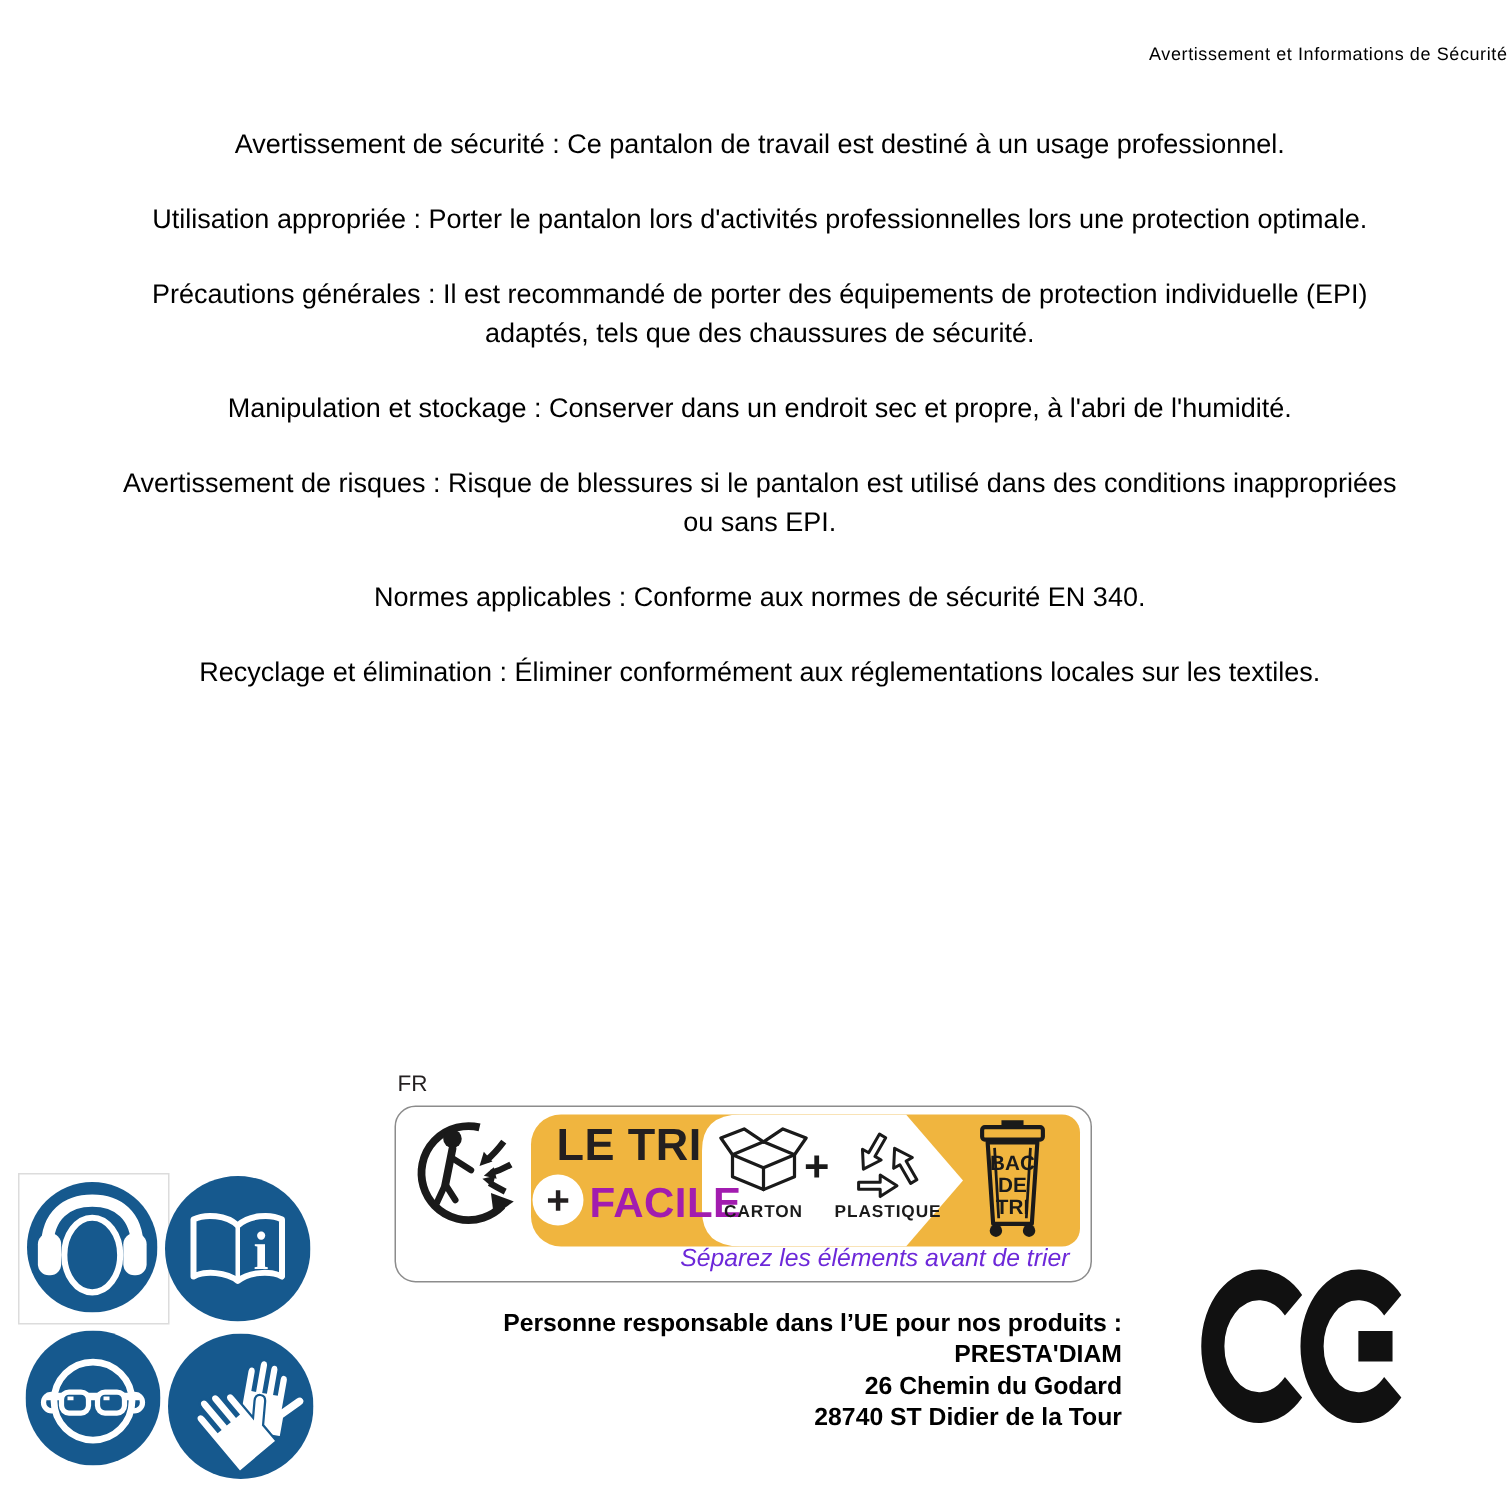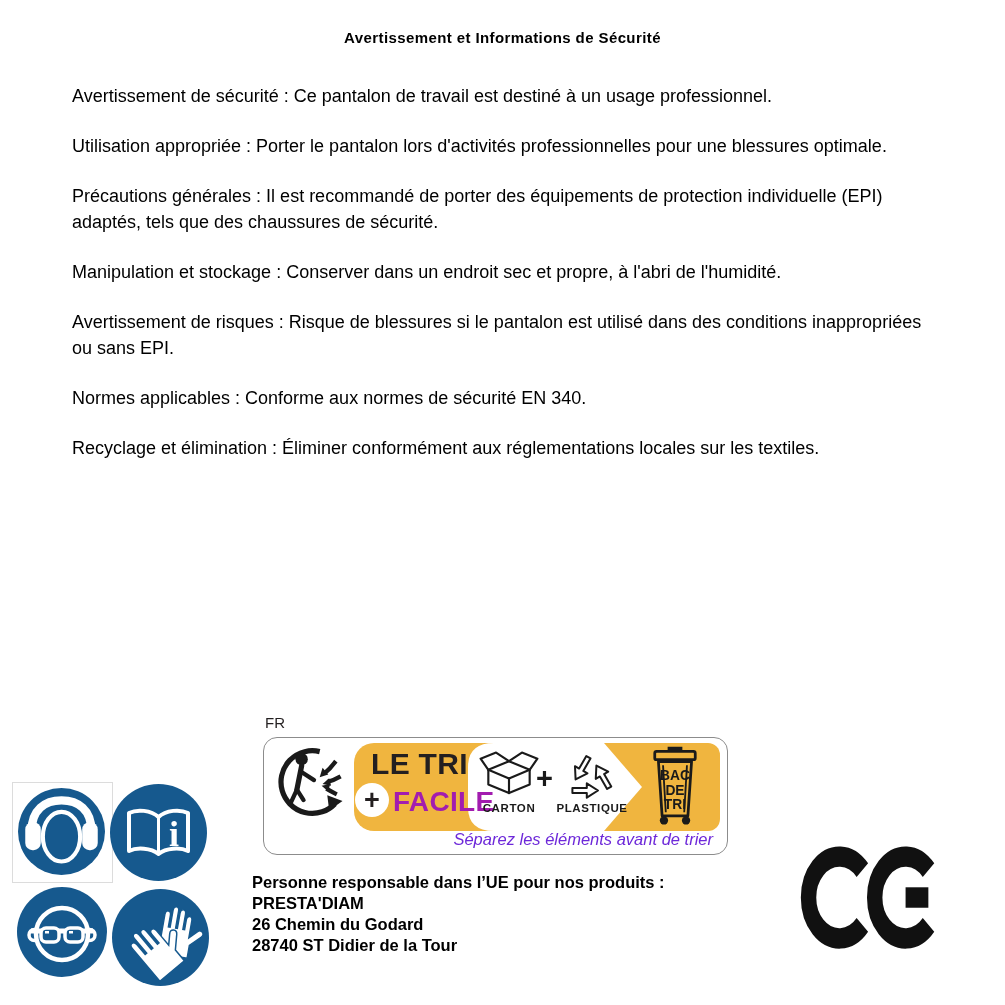--- a/index.html
+++ b/index.html
@@ -1,53 +1,53 @@
 <!DOCTYPE html>
 <html><head>
 <meta charset="utf-8">
 <style>
   html,body{margin:0;padding:0;background:#ffffff;}
   .page{position:relative;width:1005px;height:1005px;background:#fff;overflow:hidden;
         font-family:"Liberation Sans","DejaVu Sans",sans-serif;color:#000;}
-  .title{position:absolute;top:29px;left:0;width:100%;text-align:center;
-         font-size:15px;font-weight:bold;letter-spacing:.4px;}
+  .title{position:absolute;top:29px;left:0;width:100%;text-align:right;
+         font-size:12px;font-weight:normal;letter-spacing:.4px;}
   .paragraphs{position:absolute;left:72px;top:83px;width:869px;}
-  .paragraphs p{margin:0 0 24px 0;font-size:18px;line-height:26px;}
+  .paragraphs p{margin:0 0 24px 0;font-size:18px;line-height:26px;text-align:center;}
   .picto-grid{position:absolute;left:12px;top:782px;width:202px;height:206px;}
   .picto{position:absolute;}
   .picto svg{display:block;}
   .picto-frame{position:absolute;left:0;top:0;width:99px;height:99px;border:1px solid #dcdcdc;background:#fff;}
   .fr-label{position:absolute;left:265px;top:714px;font-size:15px;font-weight:normal;color:#231f20;}
   .infotri{position:absolute;left:263px;top:737px;width:465px;height:118px;background:#fff;
            border:1.5px solid #8c8c8c;border-radius:14px;box-sizing:border-box;overflow:hidden;}
   .infotri .abs{position:absolute;}
   .band{position:absolute;left:90px;top:5px;width:366px;height:88px;background:#F0B53F;
         border-radius:20px 12px 12px 20px;}
   .slogan1{position:absolute;left:107px;top:9px;font-size:30px;font-weight:bold;color:#231f20;letter-spacing:.3px;}
   .plus-circle{position:absolute;left:91px;top:45px;width:34px;height:34px;background:#fff;border-radius:50%;
         text-align:center;line-height:34px;font-size:27px;font-weight:bold;color:#231f20;}
   .slogan2{position:absolute;left:129px;top:48px;font-size:28px;font-weight:bold;color:#a21caf;letter-spacing:.3px;}
   .mat-label{position:absolute;top:64px;font-size:11.5px;font-weight:bold;color:#1a1a1a;
         text-align:center;letter-spacing:.6px;}
   .mat-plus{position:absolute;left:272px;top:24px;font-size:29px;font-weight:bold;color:#1a1a1a;}
   .tagline{position:absolute;right:14px;top:92px;font-size:16.5px;font-style:italic;color:#6d28d9;}
-  .footer{position:absolute;left:252px;top:872px;width:496px;text-align:left;
+  .footer{position:absolute;left:252px;top:872px;width:496px;text-align:right;
           font-size:16.5px;font-weight:bold;line-height:21px;}
   .ce{position:absolute;left:799px;top:842px;}
 </style>
 </head>
 <body>
 
 <div class="page">
 
   <div class="title">Avertissement et Informations de Sécurité</div>
 
   <div class="paragraphs">
     <p>Avertissement de sécurité : Ce pantalon de travail est destiné à un usage professionnel.</p>
-    <p>Utilisation appropriée : Porter le pantalon lors d'activités professionnelles pour une blessures optimale.</p>
+    <p>Utilisation appropriée : Porter le pantalon lors d'activités professionnelles lors une protection optimale.</p>
     <p>Précautions générales : Il est recommandé de porter des équipements de protection individuelle (EPI) adaptés, tels que des chaussures de sécurité.</p>
     <p>Manipulation et stockage : Conserver dans un endroit sec et propre, à l'abri de l'humidité.</p>
     <p>Avertissement de risques : Risque de blessures si le pantalon est utilisé dans des conditions inappropriées ou sans EPI.</p>
     <p>Normes applicables : Conforme aux normes de sécurité EN 340.</p>
     <p>Recyclage et élimination : Éliminer conformément aux réglementations locales sur les textiles.</p>
   </div>
 
   <div class="picto-grid">
     <div class="picto-frame"></div>
 

